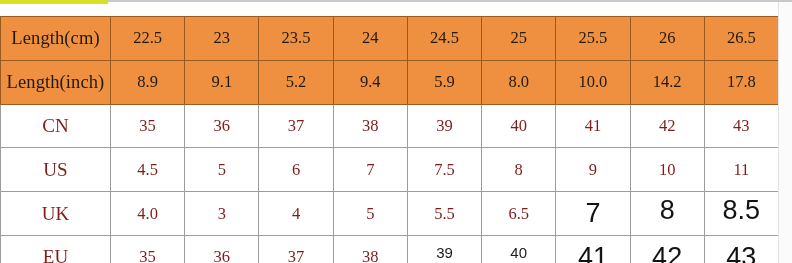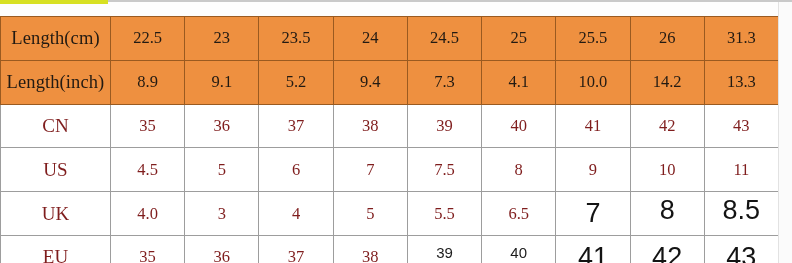--- a/index.html
+++ b/index.html
@@ -149,34 +149,34 @@
       <tr class="hdr">
         <td class="row-label">Length(cm)</td>
         <td class="val">22.5</td>
         <td class="val">23</td>
         <td class="val">23.5</td>
         <td class="val">24</td>
         <td class="val">24.5</td>
         <td class="val">25</td>
         <td class="val">25.5</td>
         <td class="val">26</td>
-        <td class="val">31.3</td>
+        <td class="val">26.5</td>
       </tr>
 
       <tr class="hdr">
         <td class="row-label">Length(inch)</td>
         <td class="val">8.9</td>
         <td class="val">9.1</td>
         <td class="val">5.2</td>
         <td class="val">9.4</td>
-        <td class="val">7.3</td>
-        <td class="val">4.1</td>
+        <td class="val">5.9</td>
+        <td class="val">8.0</td>
         <td class="val">10.0</td>
         <td class="val">14.2</td>
-        <td class="val">13.3</td>
+        <td class="val">17.8</td>
       </tr>
 
       <tr class="body">
         <td class="row-label">CN</td>
         <td class="val">35</td>
         <td class="val">36</td>
         <td class="val">37</td>
         <td class="val">38</td>
         <td class="val">39</td>
         <td class="val">40</td>

